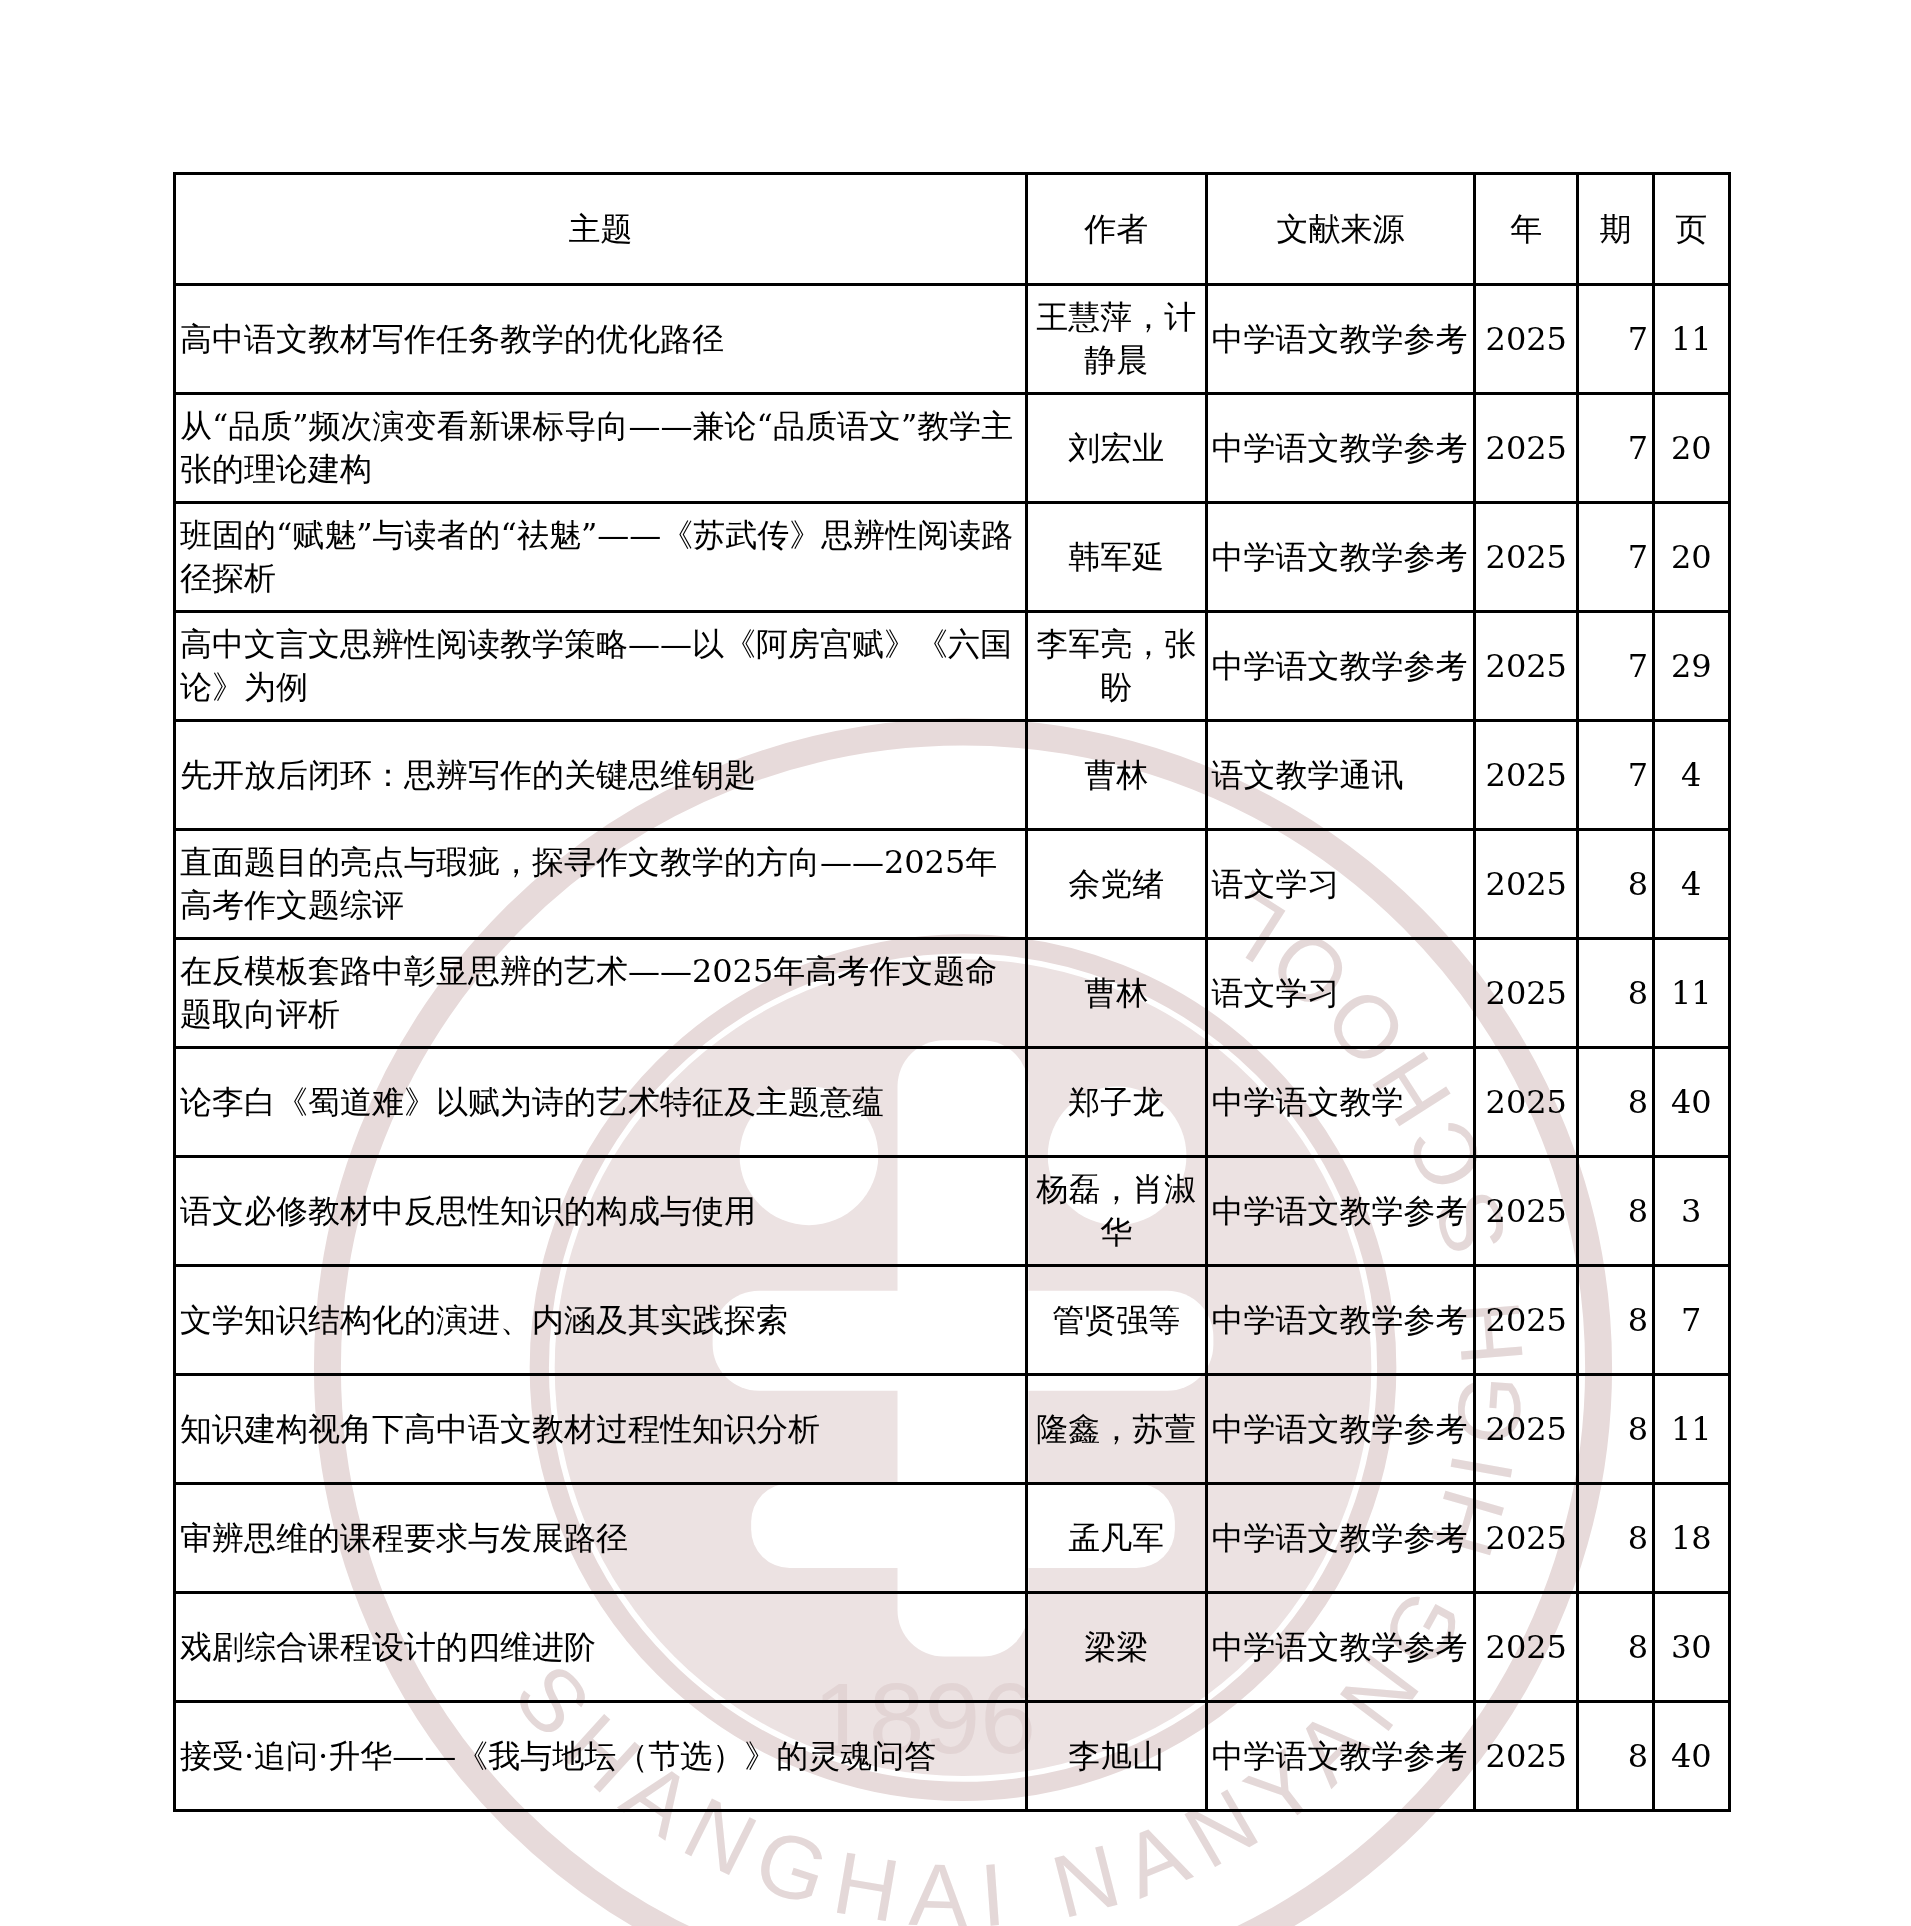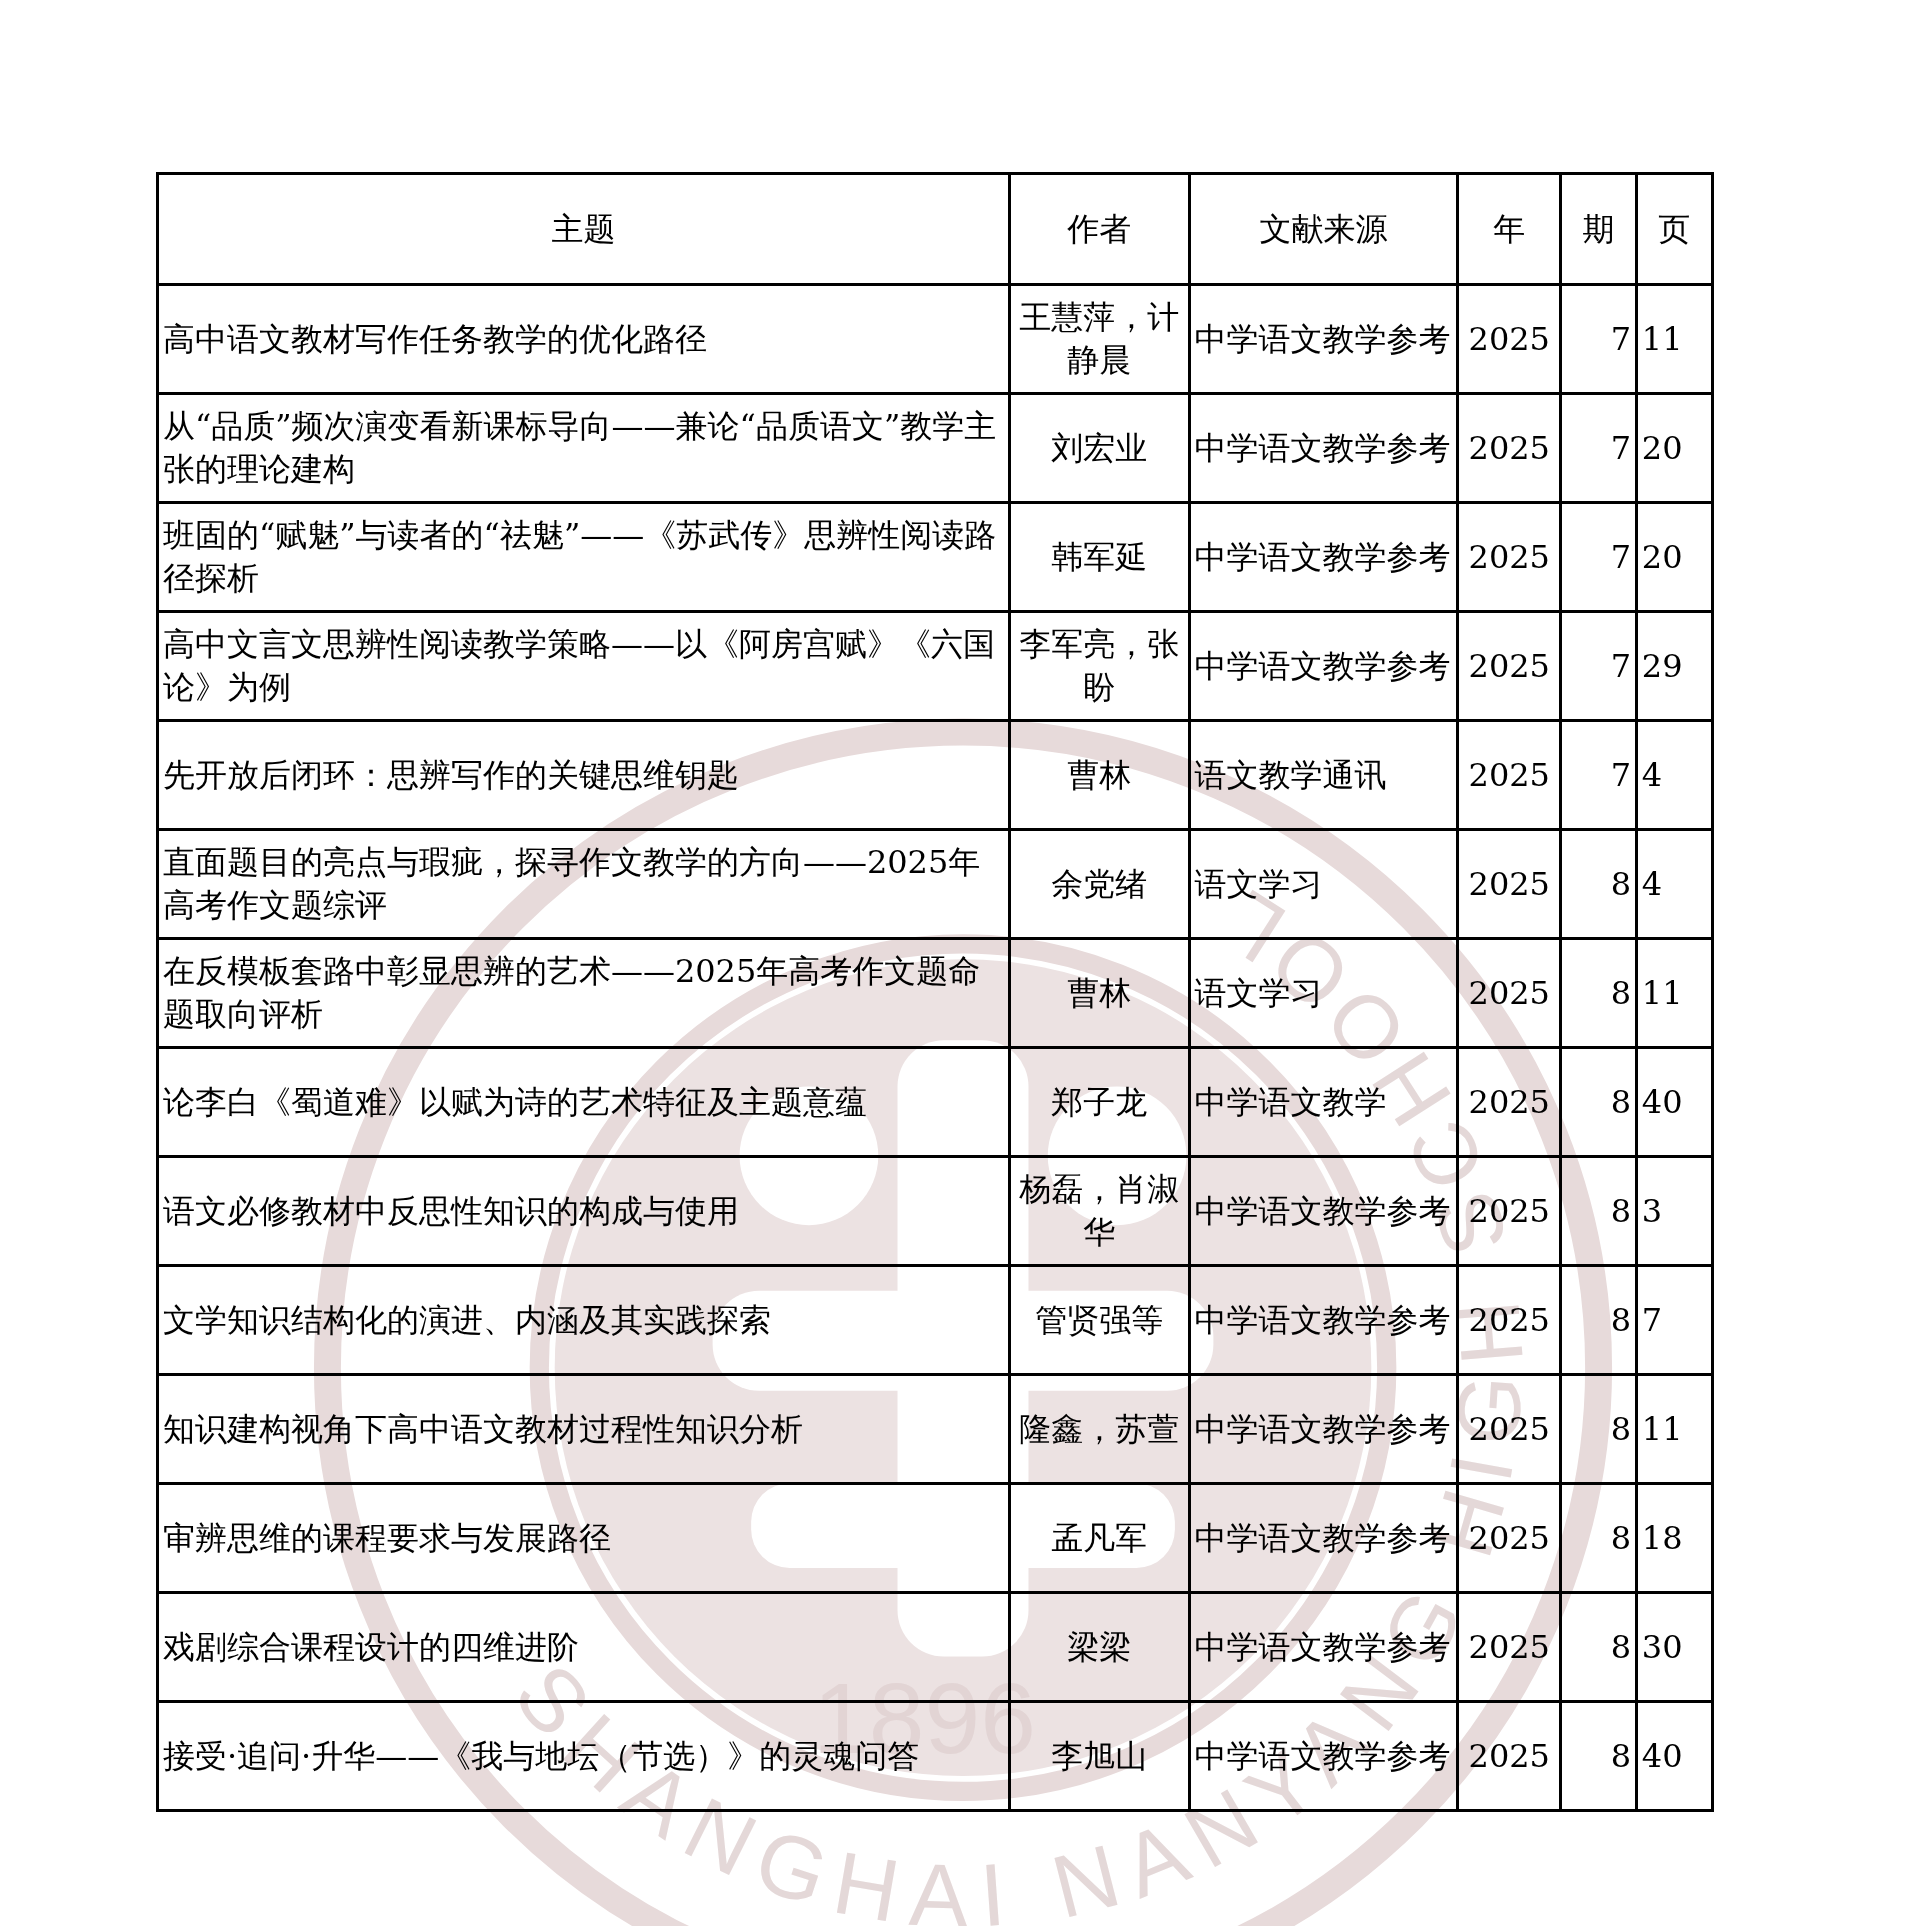--- a/index.html
+++ b/index.html
@@ -1,29 +1,29 @@
 <!DOCTYPE html>
 <html style="font-size:6.2px"><head>
   <meta charset="utf-8">
   <style>
     html, body { margin: 0; padding: 0; background: #ffffff; }
     body { width: 1911px; height: 2703px; position: relative; overflow: hidden;
            font-family: "DejaVu Serif", "Liberation Serif", serif; color: #000; }
     .watermark { position: absolute; left: 0; top: 0; width: 1911px; height: 2703px; pointer-events: none; }
-    table.lit { position: absolute; left: 156px; top: 172px; border-collapse: collapse; table-layout: fixed; z-index: 1; }
+    table.lit { position: absolute; left: 173px; top: 172px; border-collapse: collapse; table-layout: fixed; z-index: 1; }
     table.lit td, table.lit th { border: 3.5px solid #000; padding: 0 3.9px; font-weight: normal;
            font-size: 32px; line-height: 43px; vertical-align: middle; overflow: hidden; }
     table.lit th { height: 108px; text-align: center; }
     table.lit td { height: 106px; }
     .c-topic { width: 841px; text-align: left; }
     .c-author { width: 169px; text-align: center; }
     .c-source { width: 258px; text-align: left; }
     .c-year { width: 92px; text-align: center; }
     .c-issue { width: 65px; text-align: right; }
-    .c-page { width: 65px; text-align: left; }
+    .c-page { width: 65px; text-align: center; }
     table.lit th.c-topic, table.lit th.c-author, table.lit th.c-source,
     table.lit th.c-year, table.lit th.c-issue, table.lit th.c-page { text-align: center; }
     .num { font-family: "DejaVu Serif", "Liberation Serif", serif; margin-top: 16px; }
   </style>
 </head>
 <body>
 
 <svg class="watermark" viewBox="0 0 4961 7016" xmlns="http://www.w3.org/2000/svg">
   <defs>
     <path id="ringPath" d="M 2500 3550 m -1450 0 a 1450 1450 0 1 0 2900 0 a 1450 1450 0 1 0 -2900 0"></path>

